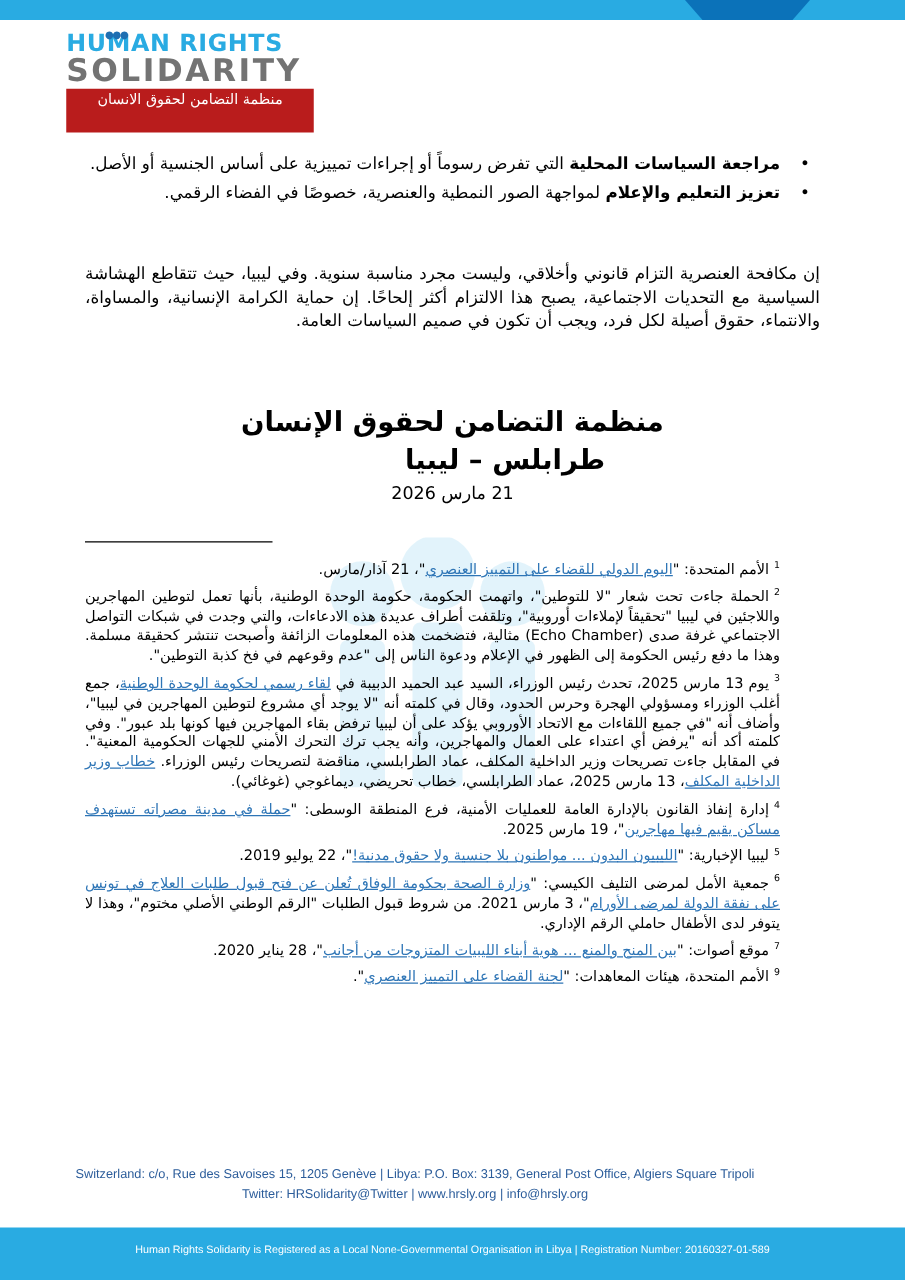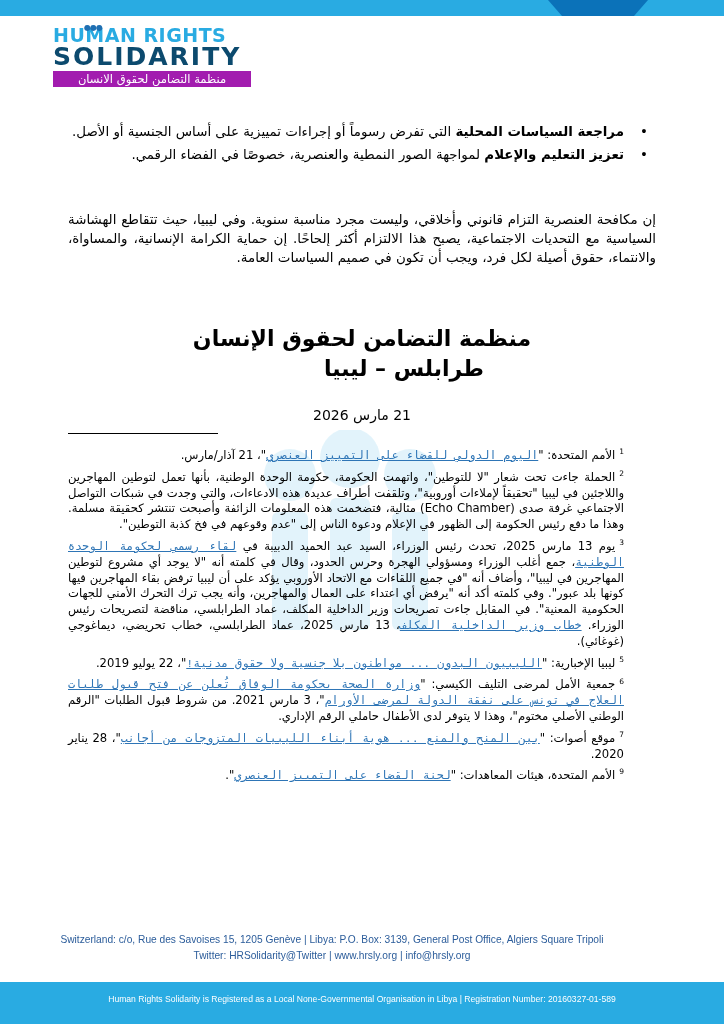--- a/index.html
+++ b/index.html
@@ -8,45 +8,45 @@
 
   
   .top-bar { position: absolute; left: 0; top: 0; width: 724px; height: 16px; background: #29abe2; }
   .top-accent { position: absolute; top: 0; left: 548px; width: 100px; height: 16px; background: #0b72b9;
     clip-path: polygon(0 0, 100% 0, 86% 100%, 14% 100%); border-left: 0; }
 
   
   .logo { position: absolute; left: 53px; top: 26px; width: 200px; }
   .logo-line1 { font-family: "DejaVu Sans", sans-serif; font-size: 19px; font-weight: bold; color: #29abe2; letter-spacing: 0.5px; line-height: 19px; position: relative; }
   .logo-dots { position: absolute; left: 31px; top: -8px; font-size: 8px; color: #1f6fb2; letter-spacing: -1px; }
-  .logo-line2 { font-family: "DejaVu Sans", sans-serif; font-size: 25px; font-weight: bold; color: #0c4a6e; letter-spacing: 2px; line-height: 24px; }
-  .logo-arabic { margin-top: 2px; width: 198px; height: 16px; background: #a21caf; color: #fff; font-size: 11.5px; text-align: center; line-height: 17px; direction: rtl; }
+  .logo-line2 { font-family: "DejaVu Sans", sans-serif; font-size: 25px; font-weight: bold; color: #737373; letter-spacing: 2px; line-height: 24px; }
+  .logo-arabic { margin-top: 2px; width: 198px; height: 35px; background: #b91c1c; color: #fff; font-size: 11.5px; text-align: center; line-height: 17px; direction: rtl; }
 
   
   .watermark { position: absolute; left: 250px; top: 430px; width: 200px; height: 200px; opacity: 0.13; pointer-events: none; }
 
   
   .content { position: absolute; left: 68px; width: 588px; direction: rtl; text-align: justify; font-size: 13.4px; line-height: 19px; }
   .bullets { top: 122px; }
   .bullet { position: relative; padding-right: 32px; margin-bottom: 4px; }
   .bullet-dot { position: absolute; right: 8px; top: 0; }
   .bullet b { font-weight: bold; }
   .para { top: 210px; }
 
   .sig { position: absolute; left: 0; width: 724px; text-align: center; direction: rtl; }
   .sig-org { top: 326px; font-size: 22px; font-weight: bold; line-height: 26px; }
   .sig-city { top: 356px; font-size: 22px; font-weight: bold; line-height: 26px; margin-left: 42px; }
-  .sig-date { top: 406px; font-size: 14px; line-height: 18px; }
+  .sig-date { top: 386px; font-size: 14px; line-height: 18px; }
 
   .fn-rule { position: absolute; left: 68px; top: 433px; width: 150px; height: 1px; background: #000; }
 
   .footnotes { position: absolute; left: 68px; top: 448px; width: 556px; direction: rtl; text-align: justify; font-size: 11.6px; line-height: 15.8px; }
   .fn { margin-bottom: 6px; }
   .fn sup { font-size: 7.5px; vertical-align: super; line-height: 0; margin-left: 4px; }
-  .fn a { color: #2e75b6; text-decoration: underline; font-family: Liberation Mono, monospace; }
+  .fn a { color: #2e75b6; text-decoration: underline; }
 
   
   .footer-contact { position: absolute; left: 0; top: 932px; width: 664px; text-align: center; font-family: "Liberation Sans", sans-serif; font-size: 10.2px; line-height: 16px; color: #2b5c9a; }
   .bottom-bar { position: absolute; left: 0; top: 982px; width: 724px; height: 42px; background: #29abe2; }
   .bottom-text { position: absolute; left: 0; top: 994px; width: 724px; text-align: center; font-family: "Liberation Sans", sans-serif; font-size: 8.6px; color: #ffffff; }
 </style>
 </head>
 <body>
 
 <div class="top-bar"></div>
@@ -89,20 +89,21 @@
 
 <div class="fn-rule"></div>
 
 <div class="footnotes">
   <div class="fn"><sup>1</sup><span>الأمم المتحدة: "</span><a>اليوم الدولي للقضاء على التمييز العنصري</a><span>"، 21 آذار/مارس.</span></div>
 
   <div class="fn"><sup>2</sup><span>الحملة جاءت تحت شعار "لا للتوطين"، واتهمت الحكومة، حكومة الوحدة الوطنية، بأنها تعمل لتوطين المهاجرين واللاجئين في ليبيا "تحقيقاً لإملاءات أوروبية"، وتلقفت أطراف عديدة هذه الادعاءات، والتي وجدت في شبكات التواصل الاجتماعي غرفة صدى (Echo Chamber) مثالية، فتضخمت هذه المعلومات الزائفة وأصبحت تنتشر كحقيقة مسلمة. وهذا ما دفع رئيس الحكومة إلى الظهور في الإعلام ودعوة الناس إلى "عدم وقوعهم في فخ كذبة التوطين".</span></div>
 
   <div class="fn"><sup>3</sup><span>يوم 13 مارس 2025، تحدث رئيس الوزراء، السيد عبد الحميد الدبيبة في </span><a>لقاء رسمي لحكومة الوحدة الوطنية</a><span>، جمع أغلب الوزراء ومسؤولي الهجرة وحرس الحدود، وقال في كلمته أنه "لا يوجد أي مشروع لتوطين المهاجرين في ليبيا"، وأضاف أنه "في جميع اللقاءات مع الاتحاد الأوروبي يؤكد على أن ليبيا ترفض بقاء المهاجرين فيها كونها بلد عبور". وفي كلمته أكد أنه "يرفض أي اعتداء على العمال والمهاجرين، وأنه يجب ترك التحرك الأمني للجهات الحكومية المعنية". في المقابل جاءت تصريحات وزير الداخلية المكلف، عماد الطرابلسي، مناقضة لتصريحات رئيس الوزراء. </span><a>خطاب وزير الداخلية المكلف</a><span>، 13 مارس 2025، عماد الطرابلسي، خطاب تحريضي، ديماغوجي (غوغائي).</span></div>
 
+  <div class="fn"><sup>4</sup><span>إدارة إنفاذ القانون بالإدارة العامة للعمليات الأمنية، فرع المنطقة الوسطى: "</span><a>حملة في مدينة مصراته تستهدف مساكن يقيم فيها مهاجرين</a><span>"، 19 مارس 2025.</span></div>
 
   <div class="fn"><sup>5</sup><span>ليبيا الإخبارية: "</span><a>الليبيون البدون ... مواطنون بلا جنسية ولا حقوق مدنية!</a><span>"، 22 يوليو 2019.</span></div>
 
   <div class="fn"><sup>6</sup><span>جمعية الأمل لمرضى التليف الكيسي: "</span><a>وزارة الصحة بحكومة الوفاق تُعلن عن فتح قبول طلبات العلاج في تونس على نفقة الدولة لمرضى الأورام</a><span>"، 3 مارس 2021. من شروط قبول الطلبات "الرقم الوطني الأصلي مختوم"، وهذا لا يتوفر لدى الأطفال حاملي الرقم الإداري.</span></div>
 
   <div class="fn"><sup>7</sup><span>موقع أصوات: "</span><a>بين المنح والمنع ... هوية أبناء الليبيات المتزوجات من أجانب</a><span>"، 28 يناير 2020.</span></div>
 
 
   <div class="fn"><sup>9</sup><span>الأمم المتحدة، هيئات المعاهدات: "</span><a>لجنة القضاء على التمييز العنصري</a><span>".</span></div>
 </div>

